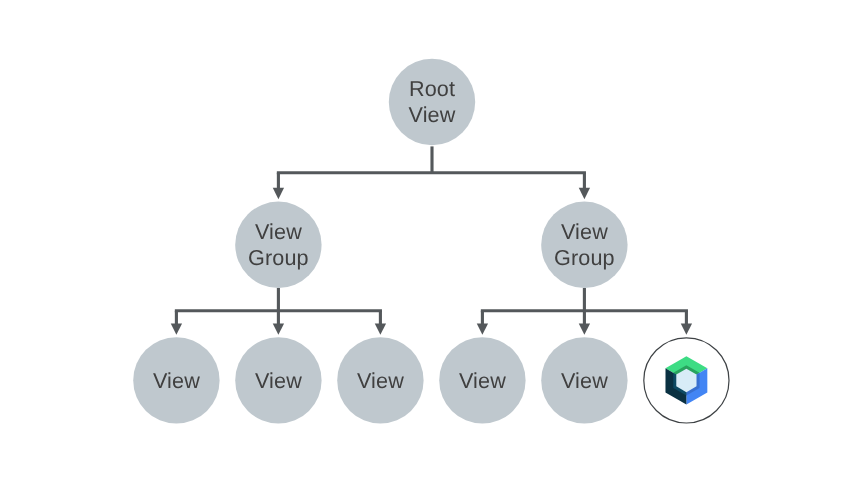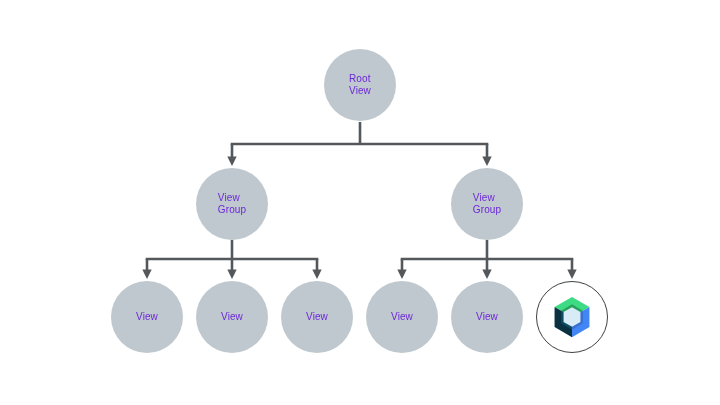--- a/index.html
+++ b/index.html
@@ -23,23 +23,24 @@
   .node {
     position: absolute;
     width: 72px; height: 72px;
     border-radius: 50%;
     background: #BFC8CE;
     display: flex;
     align-items: center;
     justify-content: center;
   }
   .node-label {
-    font-size: 10px;
+    font-size: 18px;
     line-height: 1.25;
-    color: #6d28d9;
+    color: #404040;
+    text-align: center;
     white-space: pre-line;
     letter-spacing: 0.1px;
   }
   .logo-node {
     position: absolute;
     width: 72px; height: 72px;
     border-radius: 50%;
     background: #ffffff;
     border: 1.6px solid #3E4245;
     display: flex;

